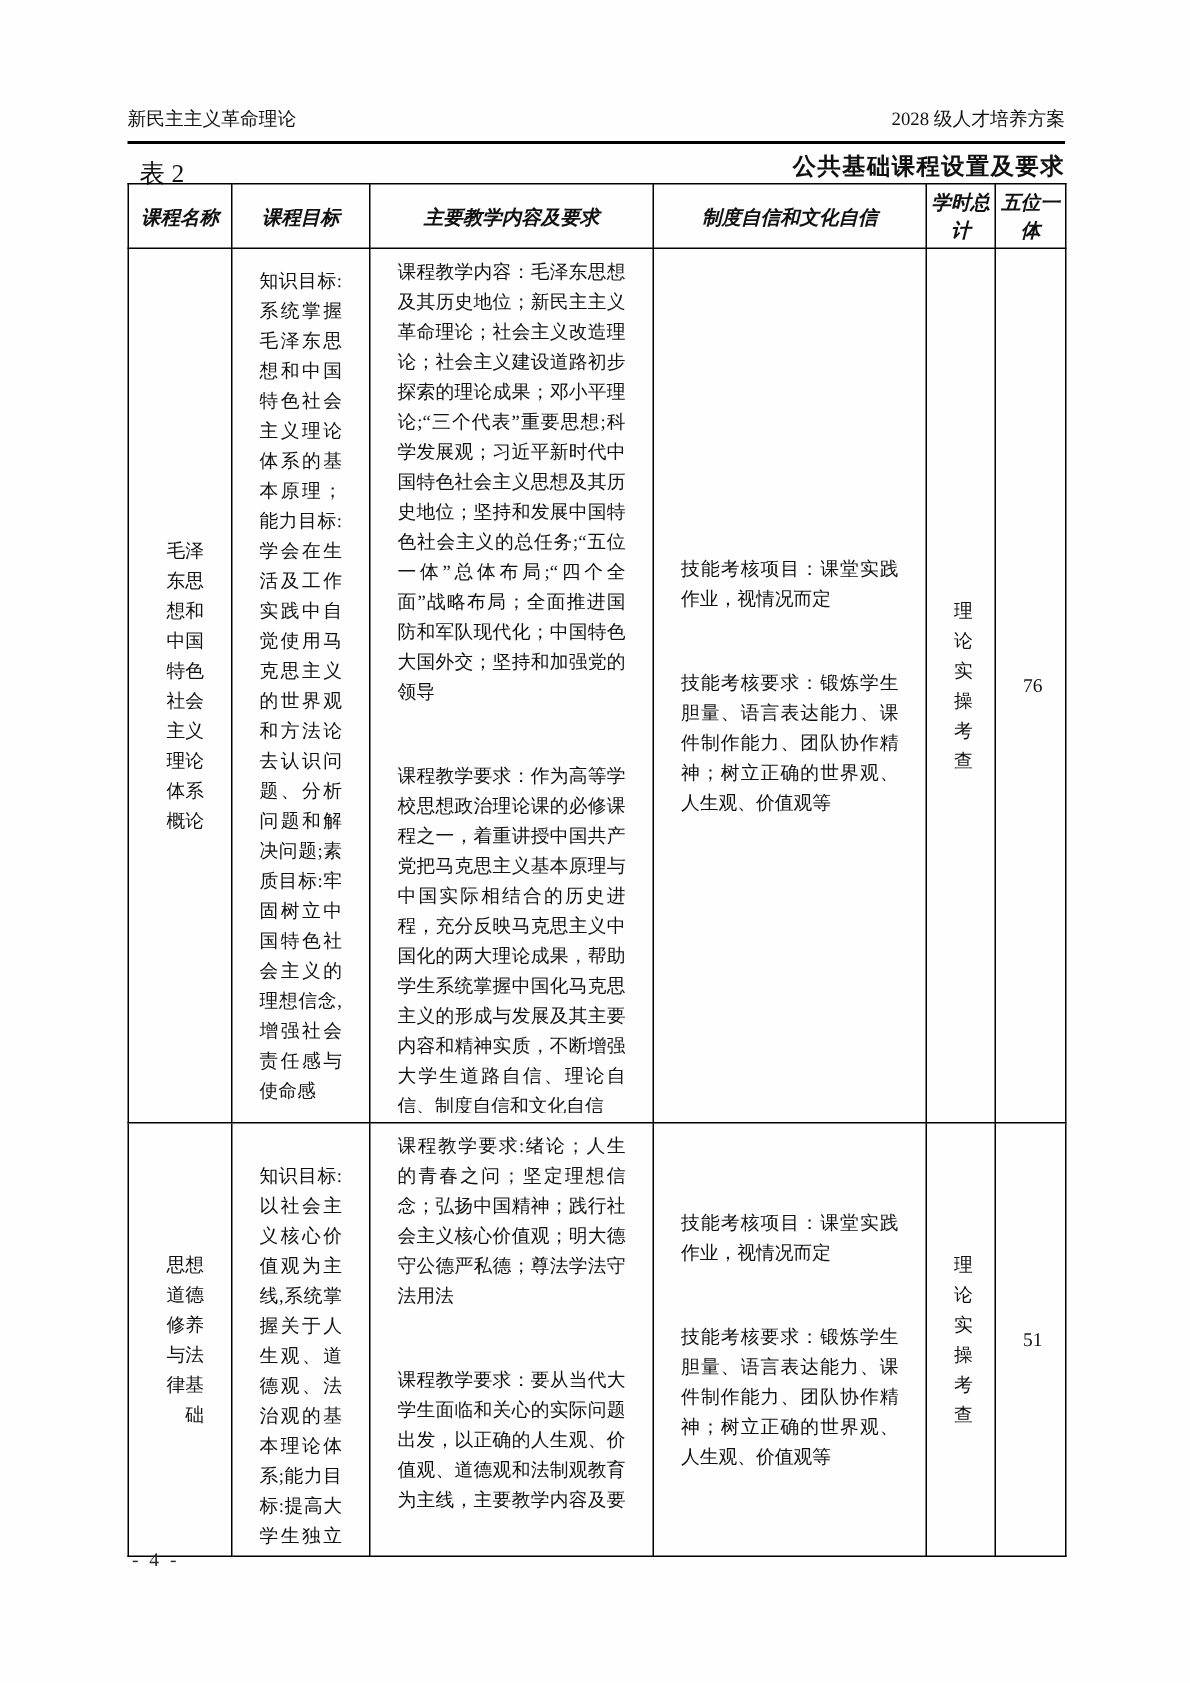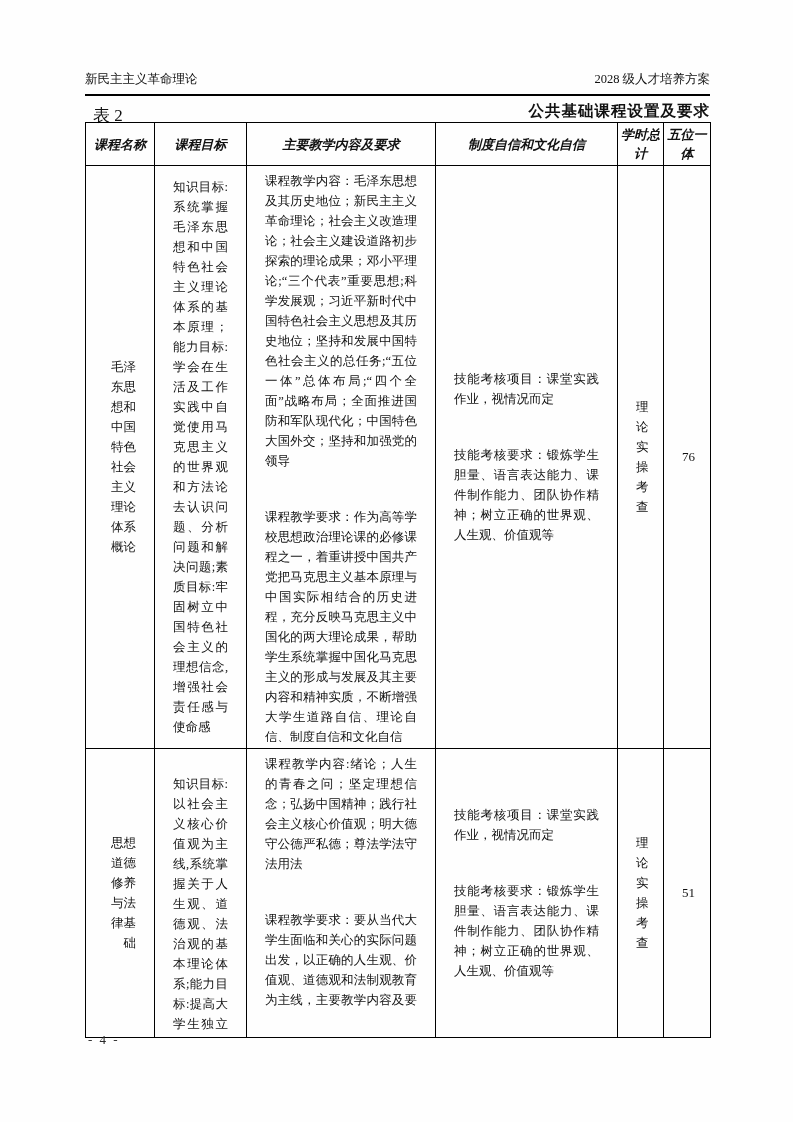--- a/index.html
+++ b/index.html
@@ -142,21 +142,21 @@
         <td class="c-method">理论实操考查</td>
         <td class="c-hours">76</td>
       </tr>
       <tr class="row-2">
         <td class="c-name">思想道德修养与法律基础</td>
         <td class="c-goal v-top">
           <div class="clip clip-goal-2">知识目标:以社会主义核心价值观为主线,系统掌握关于人生观、道德观、法治观的基本理论体系;能力目标:提高大学生独立生活能力、自主学习能力、处理理想</div>
         </td>
         <td class="c-content v-top">
           <div class="clip clip-content-2">
-            <p>课程教学内容:绪论；人生的青春之问；坚定理想信念；弘扬中国精神；践行社会主义核心价值观；明大德守公德严私德；尊法学法守法用法</p>
+            <p>课程教学要求:绪论；人生的青春之问；坚定理想信念；弘扬中国精神；践行社会主义核心价值观；明大德守公德严私德；尊法学法守法用法</p>
             <p>课程教学要求：要从当代大学生面临和关心的实际问题出发，以正确的人生观、价值观、道德观和法制观教育为主线，主要教学内容及要求</p>
           </div>
         </td>
         <td class="c-assess">
           <p>技能考核项目：课堂实践作业，视情况而定</p>
           <p>技能考核要求：锻炼学生胆量、语言表达能力、课件制作能力、团队协作精神；树立正确的世界观、人生观、价值观等</p>
         </td>
         <td class="c-method">理论实操考查</td>
         <td class="c-hours">51</td>
       </tr>

